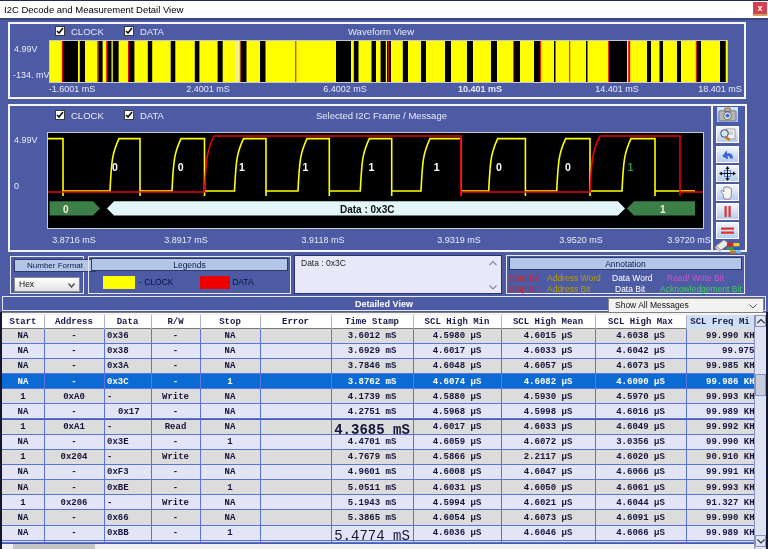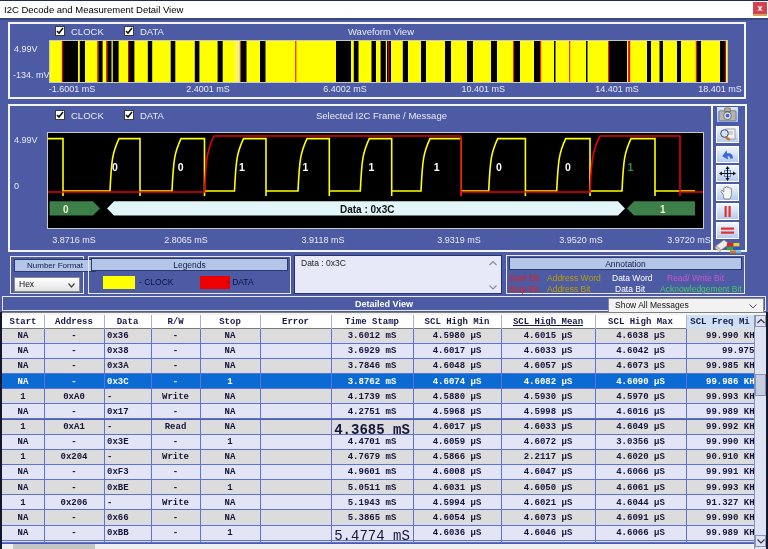--- a/index.html
+++ b/index.html
@@ -91,21 +91,21 @@
         <rect x="675.0" y="0" width="1.0" height="41"></rect>
       </g>
       <rect x="185.5" y="0" width="1.2" height="41" fill="#f0f0e0"></rect>
       <rect x="188.5" y="0" width="1.2" height="41" fill="#f0f0e0"></rect>
     </svg>
 </div>
 
 <div class="wlabel" style="left:47px;top:84px;width:50px;text-align:center;font-size:9px;">-1.6001 mS</div>
 <div class="wlabel" style="left:183px;top:84px;width:50px;text-align:center;font-size:9px;">2.4001 mS</div>
 <div class="wlabel" style="left:320px;top:84px;width:50px;text-align:center;font-size:9px;">6.4002 mS</div>
-<div class="wlabel" style="left:455px;top:84px;width:50px;text-align:right;font-size:9px;">10.401 mS</div>
+<div class="wlabel" style="left:455px;top:84px;width:50px;text-align:center;font-size:9px;font-weight:bold;">10.401 mS</div>
 <div class="wlabel" style="left:592px;top:84px;width:50px;text-align:center;font-size:9px;">14.401 mS</div>
 <div class="wlabel" style="left:695px;top:84px;width:50px;text-align:center;font-size:9px;">18.401 mS</div>
 
 <div class="panel" style="left:8px;top:104px;width:739px;height:148px;"></div>
 <div class="abs" style="left:711px;top:104px;width:2px;height:148px;background:#f4f4f2;"></div>
 <div class="cb" style="left:55px;top:110px;">
     <svg width="8" height="8" viewBox="0 0 8 8">
       <polyline points="1,4 3,6 7,1" stroke="#111" stroke-width="1.6" fill="none"></polyline>
     </svg>
   </div>
@@ -136,21 +136,21 @@
       <polygon points="1.6000000000000014,68.30000000000001 45,68.30000000000001 52,75.45 45,82.6 1.6000000000000014,82.6" fill="#3d7f48"></polygon>
       <text x="15" y="79.5" fill="#f5f0d8" font-family="Liberation Sans,sans-serif" font-size="10" font-weight="bold">0</text>
       <polygon points="59,75.45 66,68.30000000000001 570,68.30000000000001 577,75.45 570,82.6 66,82.6" fill="#e2f6fa"></polygon>
       <text x="292" y="79.5" fill="#111" font-family="Liberation Sans,sans-serif" font-size="10" font-weight="bold">Data : 0x3C</text>
       <polygon points="579,75.45 586,68.30000000000001 647,68.30000000000001 647,82.6 586,82.6" fill="#3d7f48"></polygon>
       <text x="612" y="79.5" fill="#f5f0d8" font-family="Liberation Sans,sans-serif" font-size="10" font-weight="bold">1</text>
     </svg>
 </div>
 
 <div class="wlabel" style="left:49px;top:235px;width:50px;text-align:center;font-size:9px;">3.8716 mS</div>
-<div class="wlabel" style="left:161px;top:235px;width:50px;text-align:center;font-size:9px;">2.8065 mS</div>
+<div class="wlabel" style="left:161px;top:235px;width:50px;text-align:center;font-size:9px;">3.8917 mS</div>
 <div class="wlabel" style="left:298px;top:235px;width:50px;text-align:center;font-size:9px;">3.9118 mS</div>
 <div class="wlabel" style="left:434px;top:235px;width:50px;text-align:center;font-size:9px;">3.9319 mS</div>
 <div class="wlabel" style="left:556px;top:235px;width:50px;text-align:center;font-size:9px;">3.9520 mS</div>
 <div class="wlabel" style="left:664px;top:235px;width:50px;text-align:center;font-size:9px;">3.9720 mS</div>
 <div class="abs" style="left:716px;top:106px;width:23px;height:17px;background:linear-gradient(#dce8fa,#a8c0e8);border:1px solid #3c5cc8;"><svg width="21" height="15" viewBox="1 0.5 19 14">
       <rect x="2.5" y="4" width="16" height="9.5" rx="1" fill="#b4b4b4" stroke="#666" stroke-width="0.7"></rect>
       <rect x="8" y="1.5" width="5" height="3" fill="#b0b0b0" stroke="#555" stroke-width="0.6"></rect>
       <rect x="9" y="0.5" width="3" height="1.5" fill="#e8a020"></rect>
       <circle cx="10.5" cy="8.7" r="3.6" fill="#e2e2e2" stroke="#555" stroke-width="0.7"></circle>
       <circle cx="10.5" cy="8.5" r="1.8" fill="#3a6ad0"></circle>
@@ -239,21 +239,21 @@
 <div class="abs" style="left:2px;top:314.5px;width:752px;height:14.0px;background:#ffffff;border-bottom:1px solid #777;"></div>
 <div class="abs" style="left:686px;top:314.5px;width:68px;height:14.0px;background:#cfe0f4;"></div>
 <div class="abs" style="left:2px;top:317.0px;width:42px;text-align:center;font-family:'Liberation Mono',monospace;font-size:9px;font-weight:bold;color:#18184a;white-space:nowrap;overflow:hidden;">Start</div>
 <div class="abs" style="left:44px;top:317.0px;width:60px;text-align:center;font-family:'Liberation Mono',monospace;font-size:9px;font-weight:bold;color:#18184a;white-space:nowrap;overflow:hidden;">Address</div>
 <div class="abs" style="left:104px;top:317.0px;width:47px;text-align:center;font-family:'Liberation Mono',monospace;font-size:9px;font-weight:bold;color:#18184a;white-space:nowrap;overflow:hidden;">Data</div>
 <div class="abs" style="left:151px;top:317.0px;width:49px;text-align:center;font-family:'Liberation Mono',monospace;font-size:9px;font-weight:bold;color:#18184a;white-space:nowrap;overflow:hidden;">R/W</div>
 <div class="abs" style="left:200px;top:317.0px;width:60px;text-align:center;font-family:'Liberation Mono',monospace;font-size:9px;font-weight:bold;color:#18184a;white-space:nowrap;overflow:hidden;">Stop</div>
 <div class="abs" style="left:260px;top:317.0px;width:71px;text-align:center;font-family:'Liberation Mono',monospace;font-size:9px;font-weight:bold;color:#18184a;white-space:nowrap;overflow:hidden;">Error</div>
 <div class="abs" style="left:331px;top:317.0px;width:82px;text-align:center;font-family:'Liberation Mono',monospace;font-size:9px;font-weight:bold;color:#18184a;white-space:nowrap;overflow:hidden;">Time Stamp</div>
 <div class="abs" style="left:413px;top:317.0px;width:88px;text-align:center;font-family:'Liberation Mono',monospace;font-size:9px;font-weight:bold;color:#18184a;white-space:nowrap;overflow:hidden;">SCL High Min</div>
-<div class="abs" style="left:501px;top:317.0px;width:94px;text-align:center;font-family:'Liberation Mono',monospace;font-size:9px;font-weight:bold;color:#18184a;white-space:nowrap;overflow:hidden;text-decoration:underline;">SCL High Mean</div>
+<div class="abs" style="left:501px;top:317.0px;width:94px;text-align:center;font-family:'Liberation Mono',monospace;font-size:9px;font-weight:bold;color:#18184a;white-space:nowrap;overflow:hidden;">SCL High Mean</div>
 <div class="abs" style="left:595px;top:317.0px;width:91px;text-align:center;font-family:'Liberation Mono',monospace;font-size:9px;font-weight:bold;color:#18184a;white-space:nowrap;overflow:hidden;">SCL High Max</div>
 <div class="abs" style="left:686px;top:317.0px;width:68px;text-align:center;font-family:'Liberation Mono',monospace;font-size:9px;font-weight:bold;color:#18184a;white-space:nowrap;overflow:hidden;">SCL Freq Mi</div>
 <div class="abs" style="left:44px;top:314.5px;width:1px;height:14.0px;background:#aab4cc;"></div>
 <div class="abs" style="left:104px;top:314.5px;width:1px;height:14.0px;background:#aab4cc;"></div>
 <div class="abs" style="left:151px;top:314.5px;width:1px;height:14.0px;background:#aab4cc;"></div>
 <div class="abs" style="left:200px;top:314.5px;width:1px;height:14.0px;background:#aab4cc;"></div>
 <div class="abs" style="left:260px;top:314.5px;width:1px;height:14.0px;background:#aab4cc;"></div>
 <div class="abs" style="left:331px;top:314.5px;width:1px;height:14.0px;background:#aab4cc;"></div>
 <div class="abs" style="left:413px;top:314.5px;width:1px;height:14.0px;background:#aab4cc;"></div>
 <div class="abs" style="left:501px;top:314.5px;width:1px;height:14.0px;background:#aab4cc;"></div>
@@ -360,21 +360,21 @@
 <div class="abs" style="left:200px;top:389.1px;width:1px;height:15.16px;background:#5b74dd;"></div>
 <div class="abs" style="left:260px;top:389.1px;width:1px;height:15.16px;background:#5b74dd;"></div>
 <div class="abs" style="left:331px;top:389.1px;width:1px;height:15.16px;background:#5b74dd;"></div>
 <div class="abs" style="left:413px;top:389.1px;width:1px;height:15.16px;background:#5b74dd;"></div>
 <div class="abs" style="left:501px;top:389.1px;width:1px;height:15.16px;background:#5b74dd;"></div>
 <div class="abs" style="left:595px;top:389.1px;width:1px;height:15.16px;background:#5b74dd;"></div>
 <div class="abs" style="left:686px;top:389.1px;width:1px;height:15.16px;background:#5b74dd;"></div>
 <div class="abs" style="left:2px;top:404.3px;width:752px;height:15.16px;background:#e4e4f7;border-bottom:1px solid #5b74dd;"></div>
 <div class="abs" style="left:2px;top:406.8px;width:42px;text-align:center;font-family:'Liberation Mono',monospace;font-size:9px;font-weight:bold;color:#14143c;white-space:nowrap;overflow:hidden;">NA</div>
 <div class="abs" style="left:44px;top:406.8px;width:60px;text-align:center;font-family:'Liberation Mono',monospace;font-size:9px;font-weight:bold;color:#14143c;white-space:nowrap;overflow:hidden;">-</div>
-<div class="abs" style="left:104px;top:406.8px;width:47px;text-align:left;padding-left:3px;font-family:'Liberation Mono',monospace;font-size:9px;font-weight:bold;color:#14143c;white-space:nowrap;overflow:hidden;">0x17</div>
+<div class="abs" style="left:104px;top:406.8px;width:47px;text-align:left;padding-left:14px;font-family:'Liberation Mono',monospace;font-size:9px;font-weight:bold;color:#14143c;white-space:nowrap;overflow:hidden;">0x17</div>
 <div class="abs" style="left:151px;top:406.8px;width:49px;text-align:center;font-family:'Liberation Mono',monospace;font-size:9px;font-weight:bold;color:#14143c;white-space:nowrap;overflow:hidden;">-</div>
 <div class="abs" style="left:200px;top:406.8px;width:60px;text-align:center;font-family:'Liberation Mono',monospace;font-size:9px;font-weight:bold;color:#14143c;white-space:nowrap;overflow:hidden;">NA</div>
 <div class="abs" style="left:331px;top:406.8px;width:82px;text-align:center;font-family:'Liberation Mono',monospace;font-size:9px;font-weight:bold;color:#14143c;white-space:nowrap;overflow:hidden;">4.2751 mS</div>
 <div class="abs" style="left:413px;top:406.8px;width:88px;text-align:center;font-family:'Liberation Mono',monospace;font-size:9px;font-weight:bold;color:#14143c;white-space:nowrap;overflow:hidden;">4.5968 µS</div>
 <div class="abs" style="left:501px;top:406.8px;width:94px;text-align:center;font-family:'Liberation Mono',monospace;font-size:9px;font-weight:bold;color:#14143c;white-space:nowrap;overflow:hidden;">4.5998 µS</div>
 <div class="abs" style="left:595px;top:406.8px;width:91px;text-align:center;font-family:'Liberation Mono',monospace;font-size:9px;font-weight:bold;color:#14143c;white-space:nowrap;overflow:hidden;">4.6016 µS</div>
 <div class="abs" style="left:686px;top:406.8px;width:68px;text-align:left;padding-left:20px;font-family:'Liberation Mono',monospace;font-size:9px;font-weight:bold;color:#14143c;white-space:nowrap;overflow:hidden;">99.989 KH</div>
 <div class="abs" style="left:44px;top:404.3px;width:1px;height:15.16px;background:#5b74dd;"></div>
 <div class="abs" style="left:104px;top:404.3px;width:1px;height:15.16px;background:#5b74dd;"></div>
 <div class="abs" style="left:151px;top:404.3px;width:1px;height:15.16px;background:#5b74dd;"></div>

